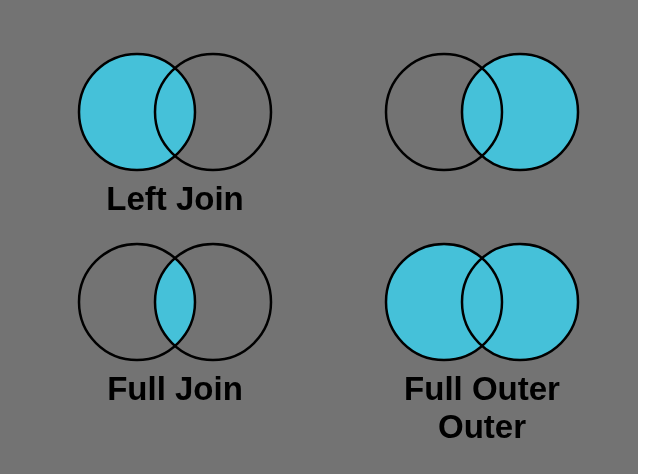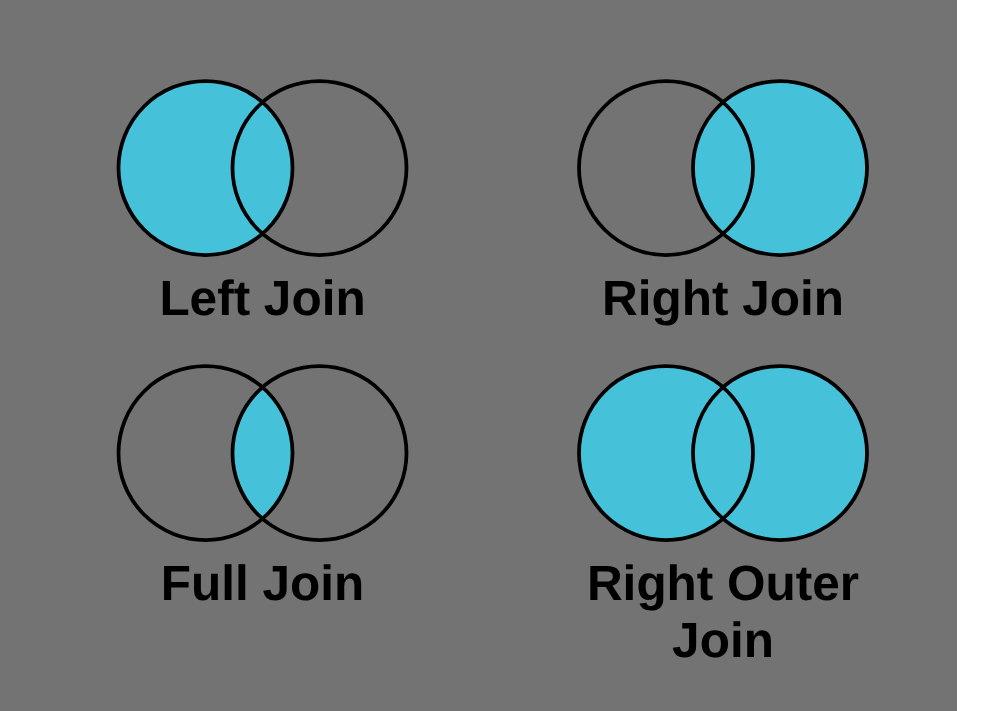--- a/index.html
+++ b/index.html
@@ -51,36 +51,35 @@
       </svg>
     <figcaption class="caption">Left Join</figcaption>
   </figure>
 
   <figure class="panel pos-tr">
     <svg class="venn" viewBox="0 0 220 130">
         <circle cx="148" cy="64" r="58" fill="#45C1D9" stroke="none"></circle>
         <circle cx="72" cy="64" r="58" fill="none" stroke="#000000" stroke-width="2.5"></circle>
         <circle cx="148" cy="64" r="58" fill="none" stroke="#000000" stroke-width="2.5"></circle>
       </svg>
-    <figcaption class="caption">Right Join</figcaption>
   </figure>
 
   <figure class="panel pos-bl">
     <svg class="venn" viewBox="0 0 220 130">
         <path d="M 110 20.18219539958671 A 58 58 0 0 1 110 107.8178046004133 A 58 58 0 0 1 110 20.18219539958671 Z" fill="#45C1D9" stroke="none"></path>
         <circle cx="72" cy="64" r="58" fill="none" stroke="#000000" stroke-width="2.5"></circle>
         <circle cx="148" cy="64" r="58" fill="none" stroke="#000000" stroke-width="2.5"></circle>
       </svg>
     <figcaption class="caption">Full Join</figcaption>
   </figure>
 
   <figure class="panel pos-br">
     <svg class="venn" viewBox="0 0 220 130">
         <circle cx="72" cy="64" r="58" fill="#45C1D9" stroke="none"></circle>
         <circle cx="148" cy="64" r="58" fill="#45C1D9" stroke="none"></circle>
         <path d="M 110 20.18219539958671 A 58 58 0 0 1 110 107.8178046004133 A 58 58 0 0 1 110 20.18219539958671 Z" fill="#45C1D9" stroke="none"></path>
         <circle cx="72" cy="64" r="58" fill="none" stroke="#000000" stroke-width="2.5"></circle>
         <circle cx="148" cy="64" r="58" fill="none" stroke="#000000" stroke-width="2.5"></circle>
       </svg>
-    <figcaption class="caption">Right Outer Join</figcaption>
+    <figcaption class="caption">Full Outer Outer</figcaption>
   </figure>
 
 </div>
 
 </body></html>

